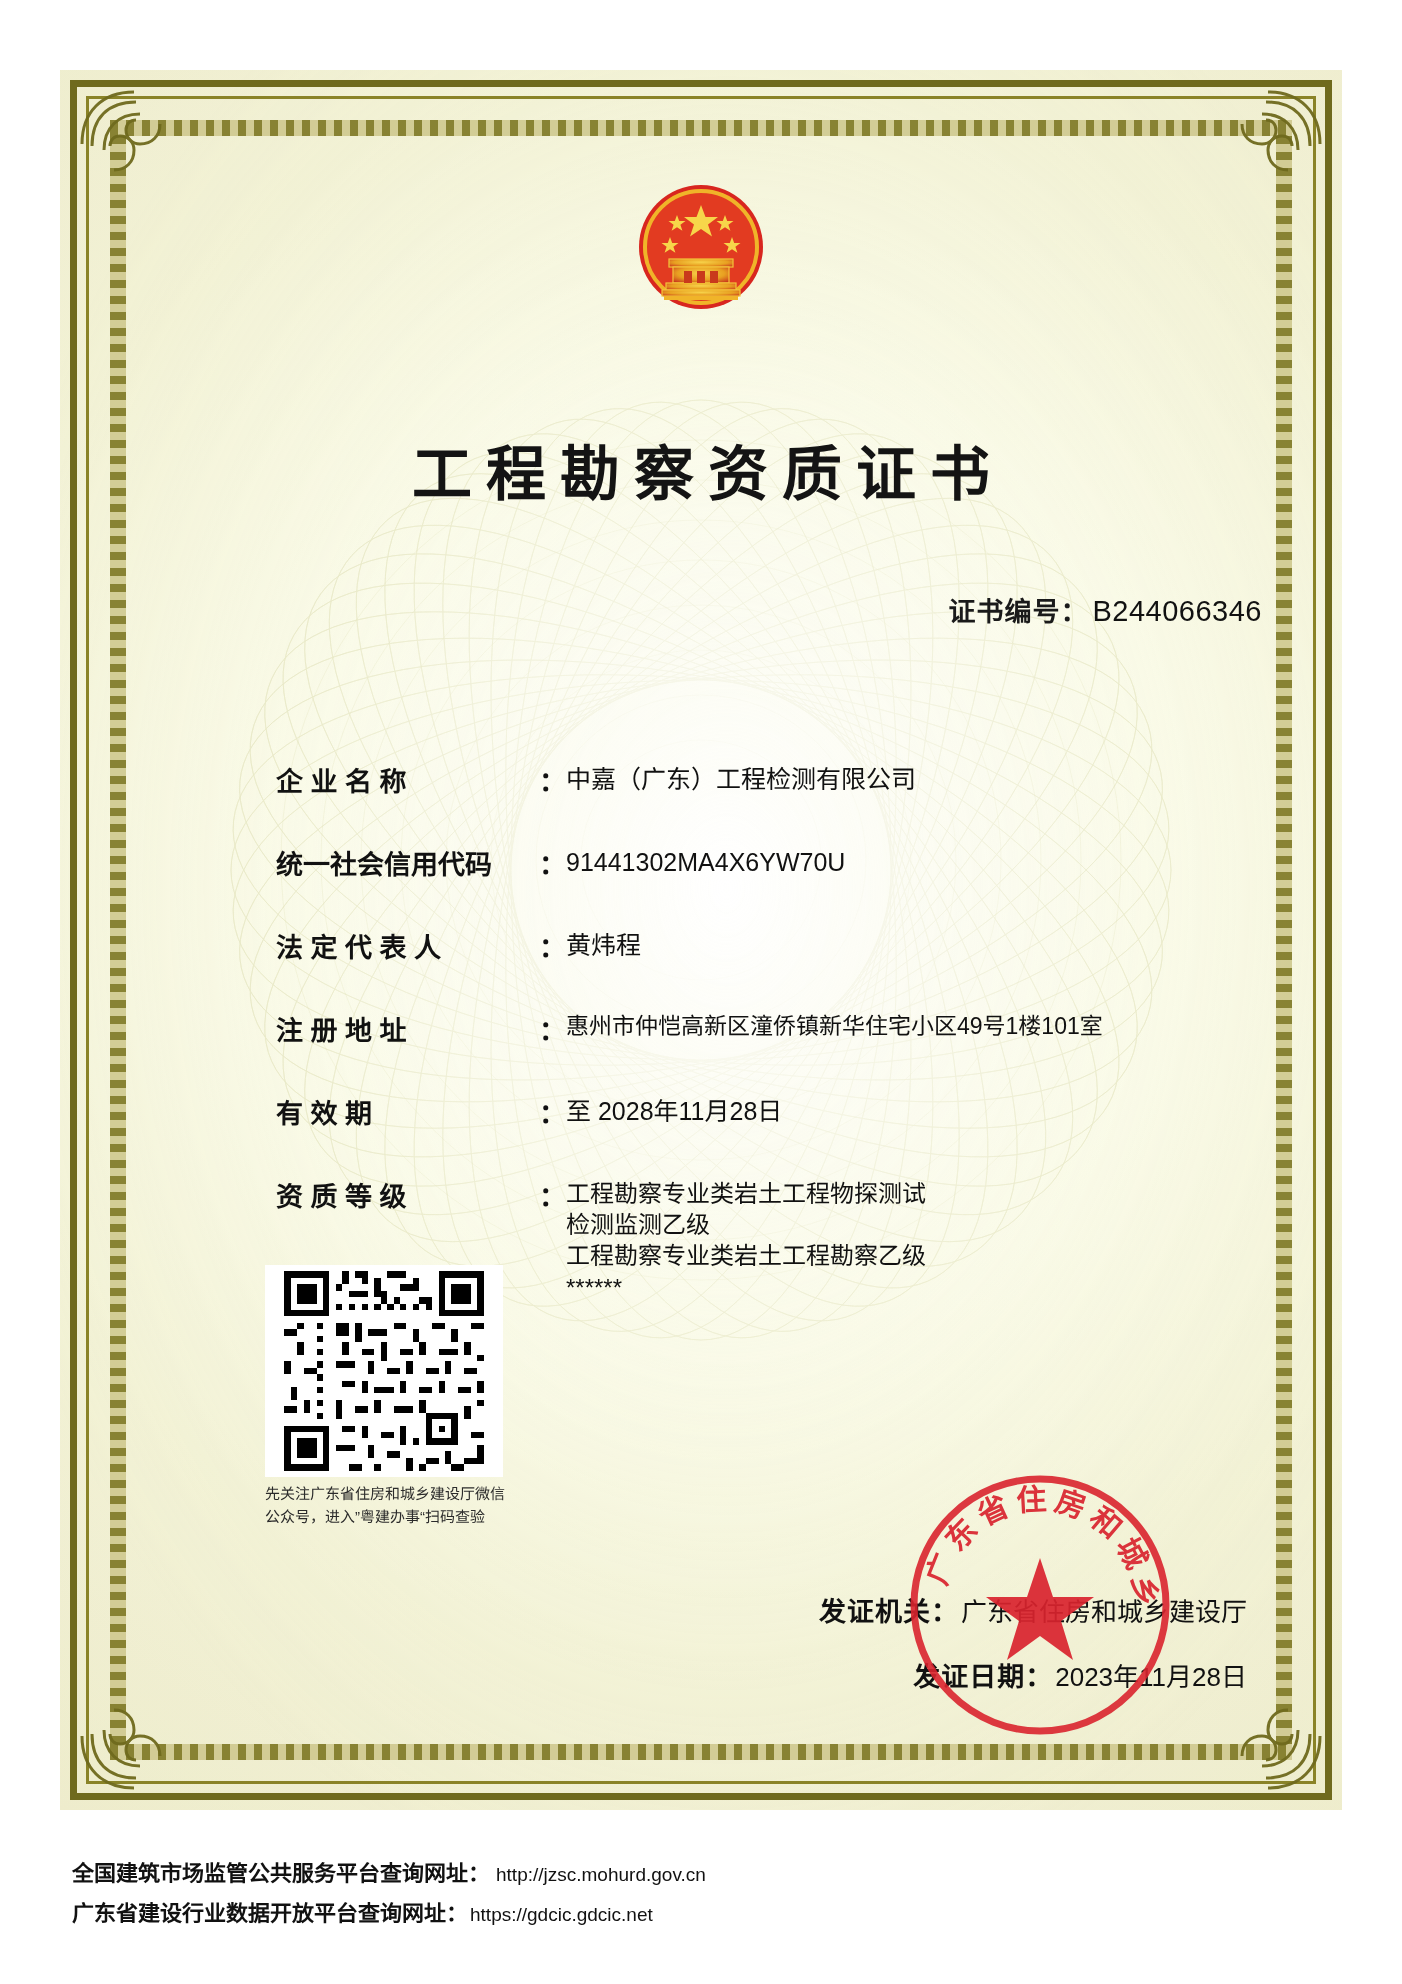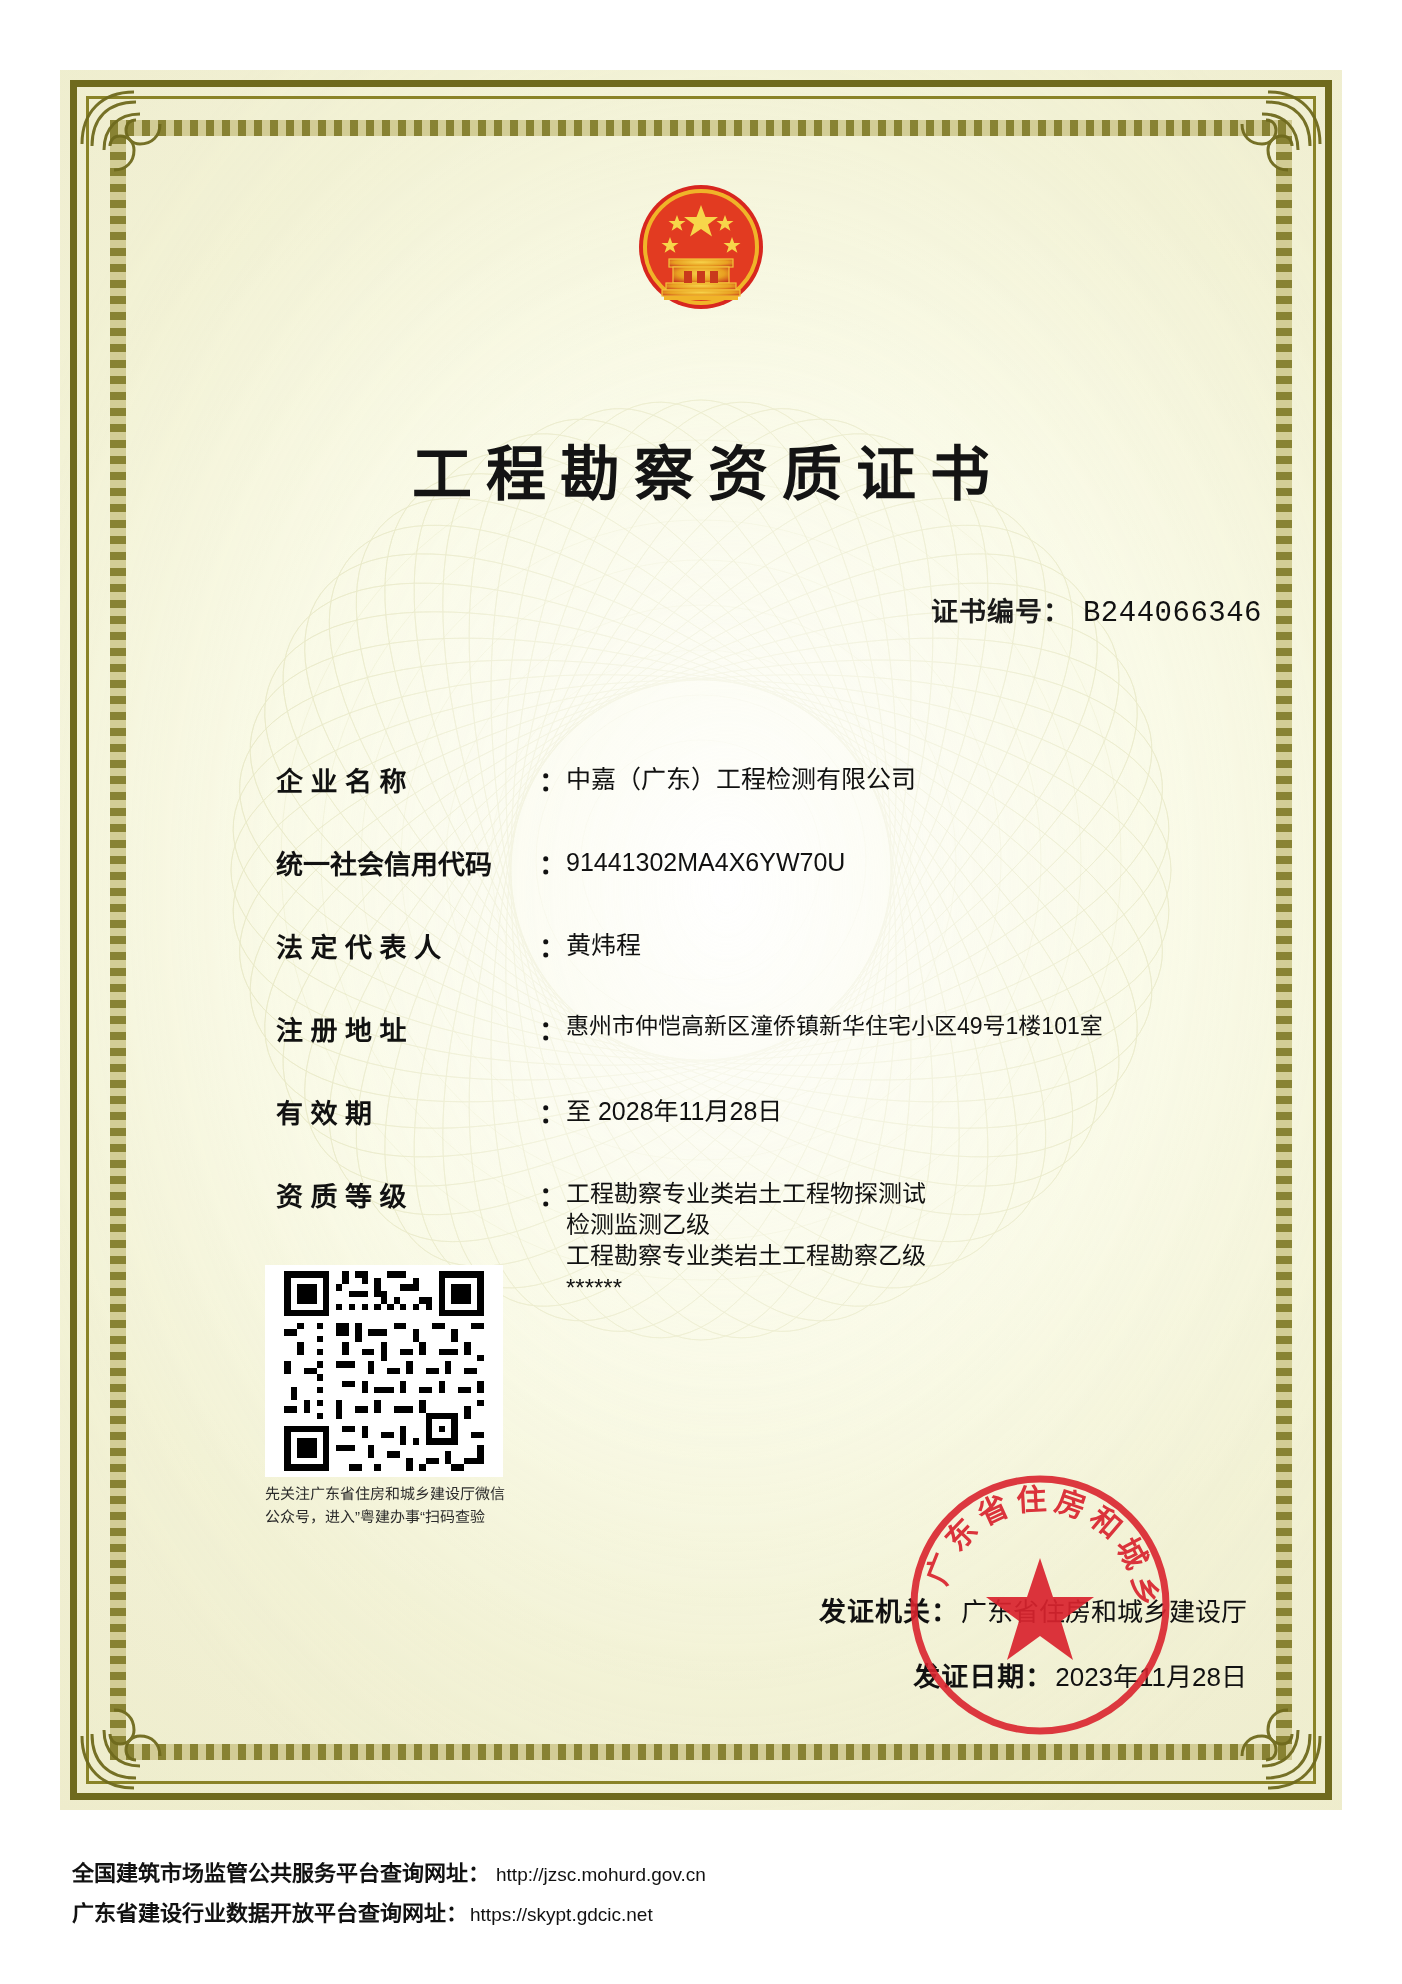--- a/index.html
+++ b/index.html
@@ -105,22 +105,21 @@
     text-indent: 14px;
   }
 
   
   .certno {
     position: absolute;
     right: 80px;
     top: 520px;
     display: flex;
     align-items: baseline;
-    gap: 12px;
-    font-family: Liberation Mono, monospace;
+    gap: 4px;
   }
   .certno .lbl {
     font-size: 27px;
     font-weight: bold;
     color: #1a1a1a;
     letter-spacing: 1px;
   }
   .certno .val {
     font-size: 29px;
     color: #111;
@@ -628,17 +627,17 @@
 
   </div>
 
   <div class="footer">
     <div class="fline">
       <span class="fl-lbl">全国建筑市场监管公共服务平台查询网址：</span>
       <span class="fl-url">http://jzsc.mohurd.gov.cn</span>
     </div>
     <div class="fline second">
       <span class="fl-lbl">广东省建设行业数据开放平台查询网址：</span>
-      <span class="fl-url">https://skypt.gdcic.net</span>
+      <span class="fl-url">https://gdcic.gdcic.net</span>
     </div>
   </div>
 
 </div>
 
 </body></html>

